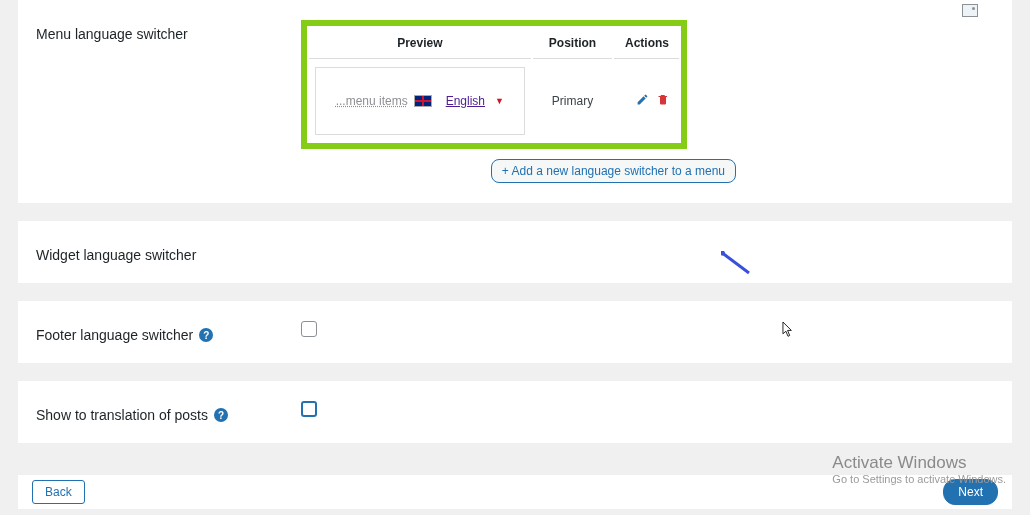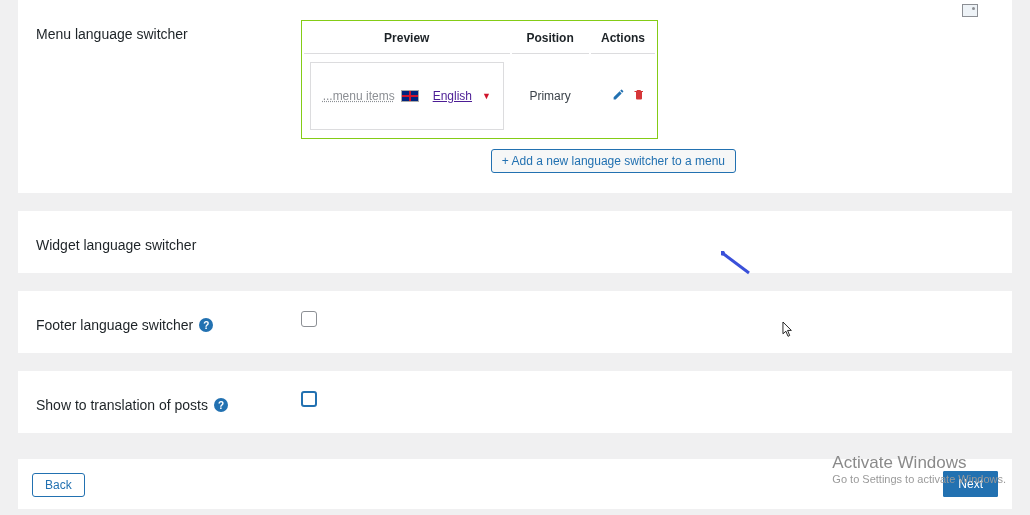--- a/index.html
+++ b/index.html
@@ -35,22 +35,22 @@
     }
     .help-icon {
       width: 14px; height: 14px; border-radius: 50%;
       background: #2271b1; color: #fff;
       font-size: 10px; font-weight: bold;
       display: inline-flex; align-items: center; justify-content: center;
       vertical-align: middle;
     }
     .content-col { flex: 1; }
     .switcher-table {
-      border: 1px solid #84cc16;
-      width: 357px;
+      border: 6px solid #84cc16;
+      width: 386px;
     }
     .switcher-table th {
       font-weight: 600;
       font-size: 12px;
       color: #1d2327;
       padding: 8px 10px;
       border-bottom: 1px solid #dcdcde;
     }
     .th-preview { width: 280px; text-align: center; }
     .th-position { width: 90px; text-align: center; }
@@ -87,51 +87,51 @@
     .caret { color: #cf142b; font-size: 9px; margin-left: 4px; }
     .position-cell { text-align: center; color: #3c434a; font-size: 12px; }
     .actions-cell { text-align: right; padding-right: 10px; }
     .action-icon { display: inline-block; margin-left: 4px; }
     .btn-outline {
       border: 1px solid #2271b1;
       color: #2271b1;
       background: #f6f7f7;
       padding: 4px 10px;
       font-size: 12px;
-      border-radius: 3px;
+      border-radius: 8px;
       cursor: pointer;
     }
     .add-row { margin-top: 10px; text-align: right; width: 435px; }
     .add-row-widget { display: flex; }
     .checkbox-row { display: flex; align-items: center; gap: 10px; }
     .cb {
       width: 16px; height: 16px;
       border: 1px solid #8c8f94;
       border-radius: 3px;
       background: #fff;
       display: inline-block;
     }
     .cb.blue { border: 2px solid #2271b1; }
     .cb-label { font-size: 12px; color: #3c434a; }
     .footer-bar {
       position: absolute;
       left: 18px; right: 18px; bottom: 6px;
       background: #fff;
-      padding: 12px 14px;
+      padding: 4px 14px;
       display: flex;
       justify-content: space-between;
-      align-items: flex-end;
+      align-items: center;
     }
     .btn-back {
       border: 1px solid #2271b1; color: #2271b1; background: #fff;
       padding: 4px 12px; border-radius: 3px; font-size: 12px; cursor: pointer;
     }
     .btn-next {
       background: #2271b1; color: #fff; border: 1px solid #2271b1;
-      padding: 5px 14px; border-radius: 1px; font-size: 12px; cursor: pointer;
+      padding: 5px 14px; border-radius: 12px; font-size: 12px; cursor: pointer;
     }
     .watermark {
       position: absolute; right: 24px; bottom: 30px; text-align: left;
       color: #9a9a9a; pointer-events: none;
     }
     .watermark .t1 { font-size: 17px; color: #8a8a8a; }
     .watermark .t2 { font-size: 11px; color: #9a9a9a; }
     .cursor-arrow {
       position: absolute; left: 782px; top: 322px;
       width: 12px; height: 16px; pointer-events: none;

